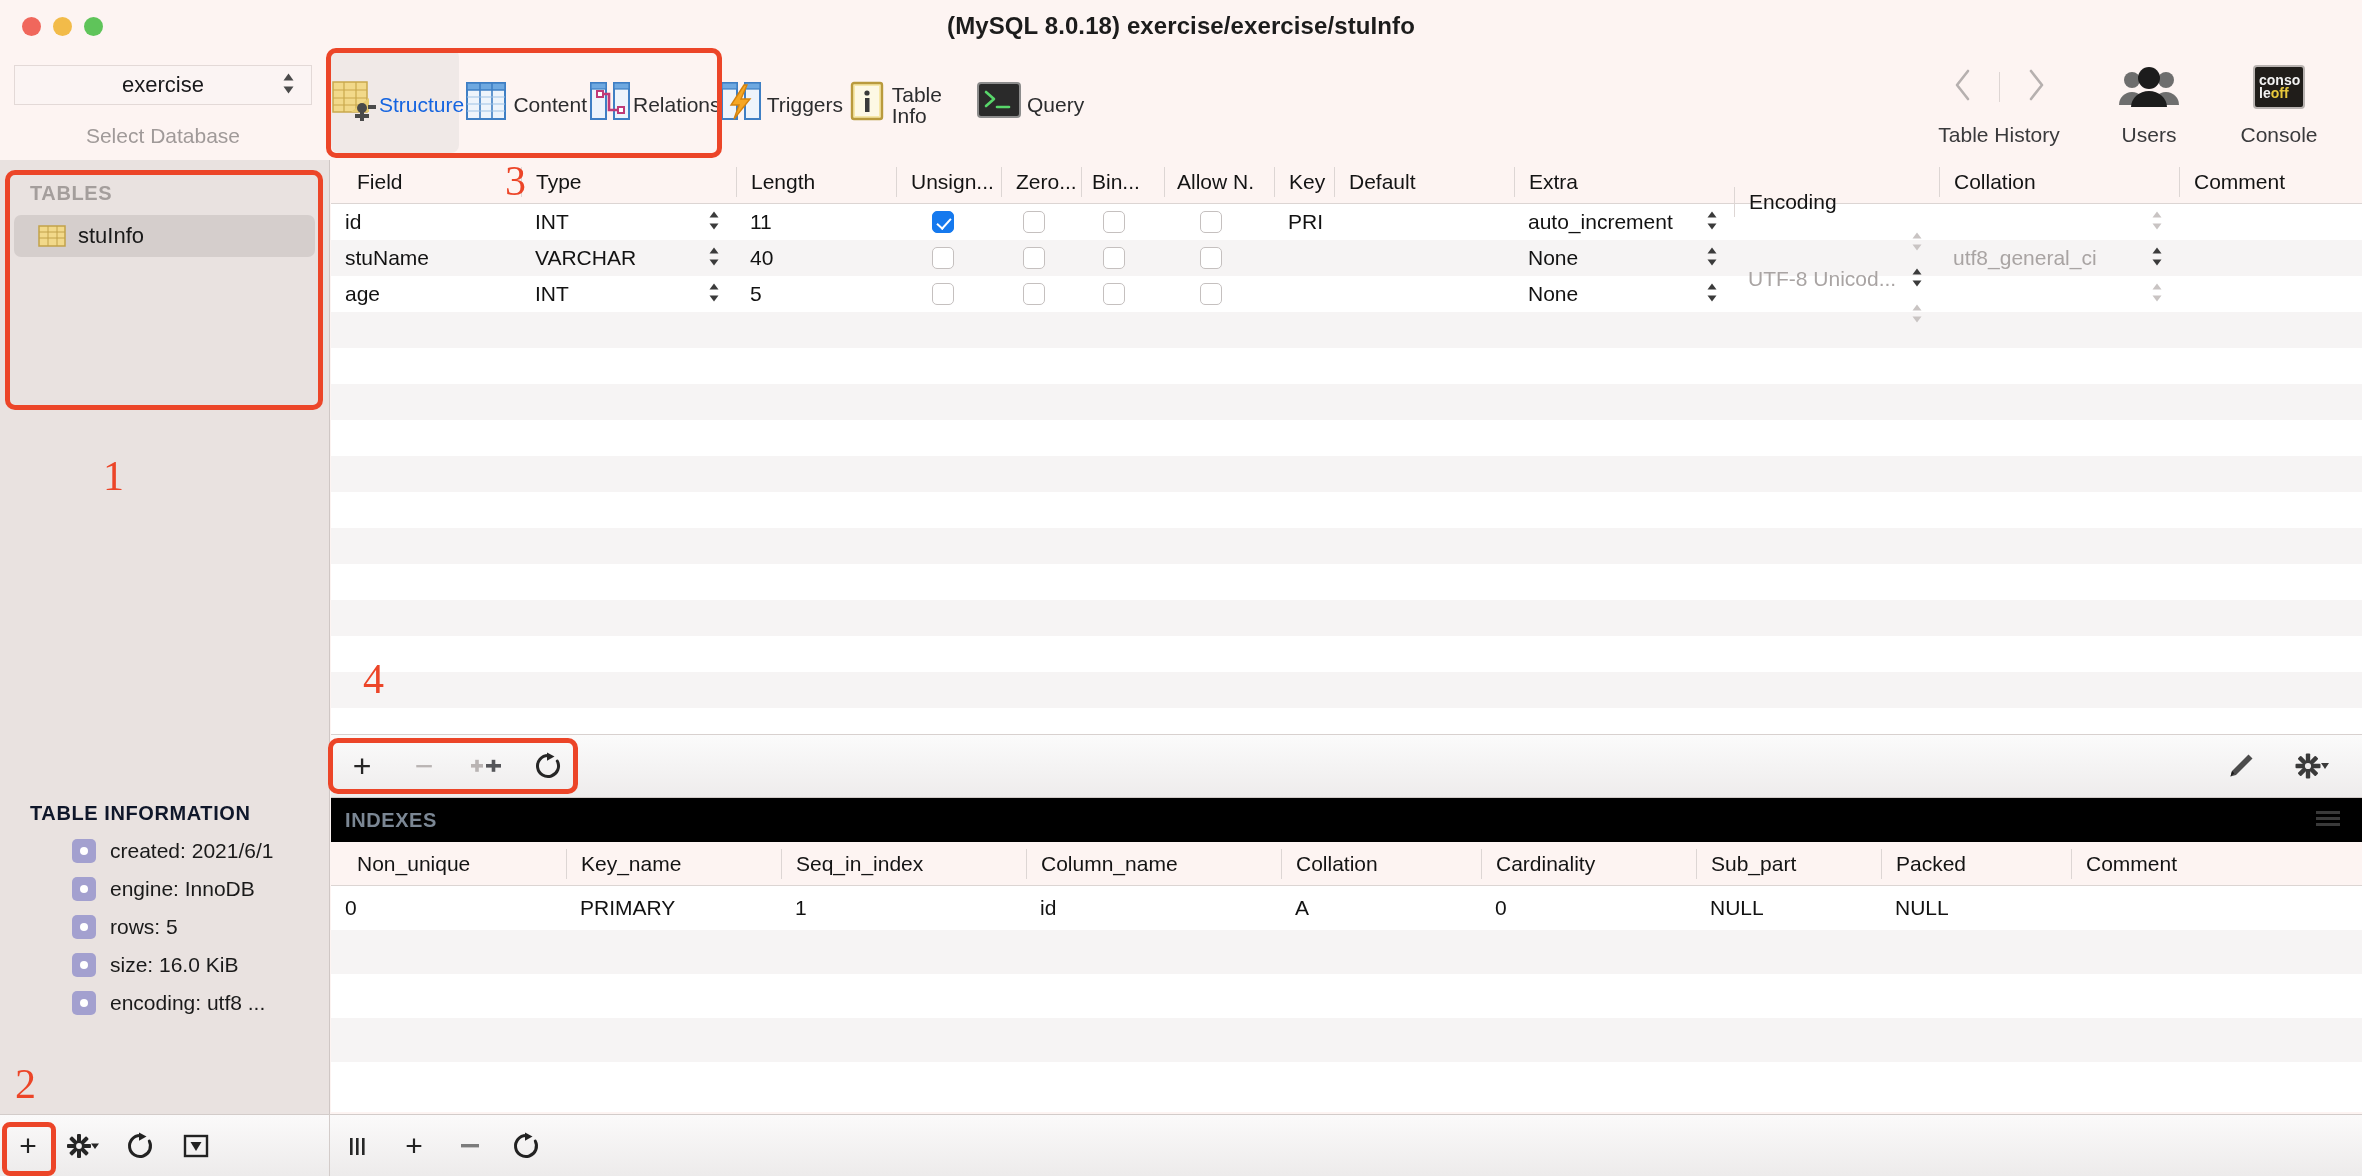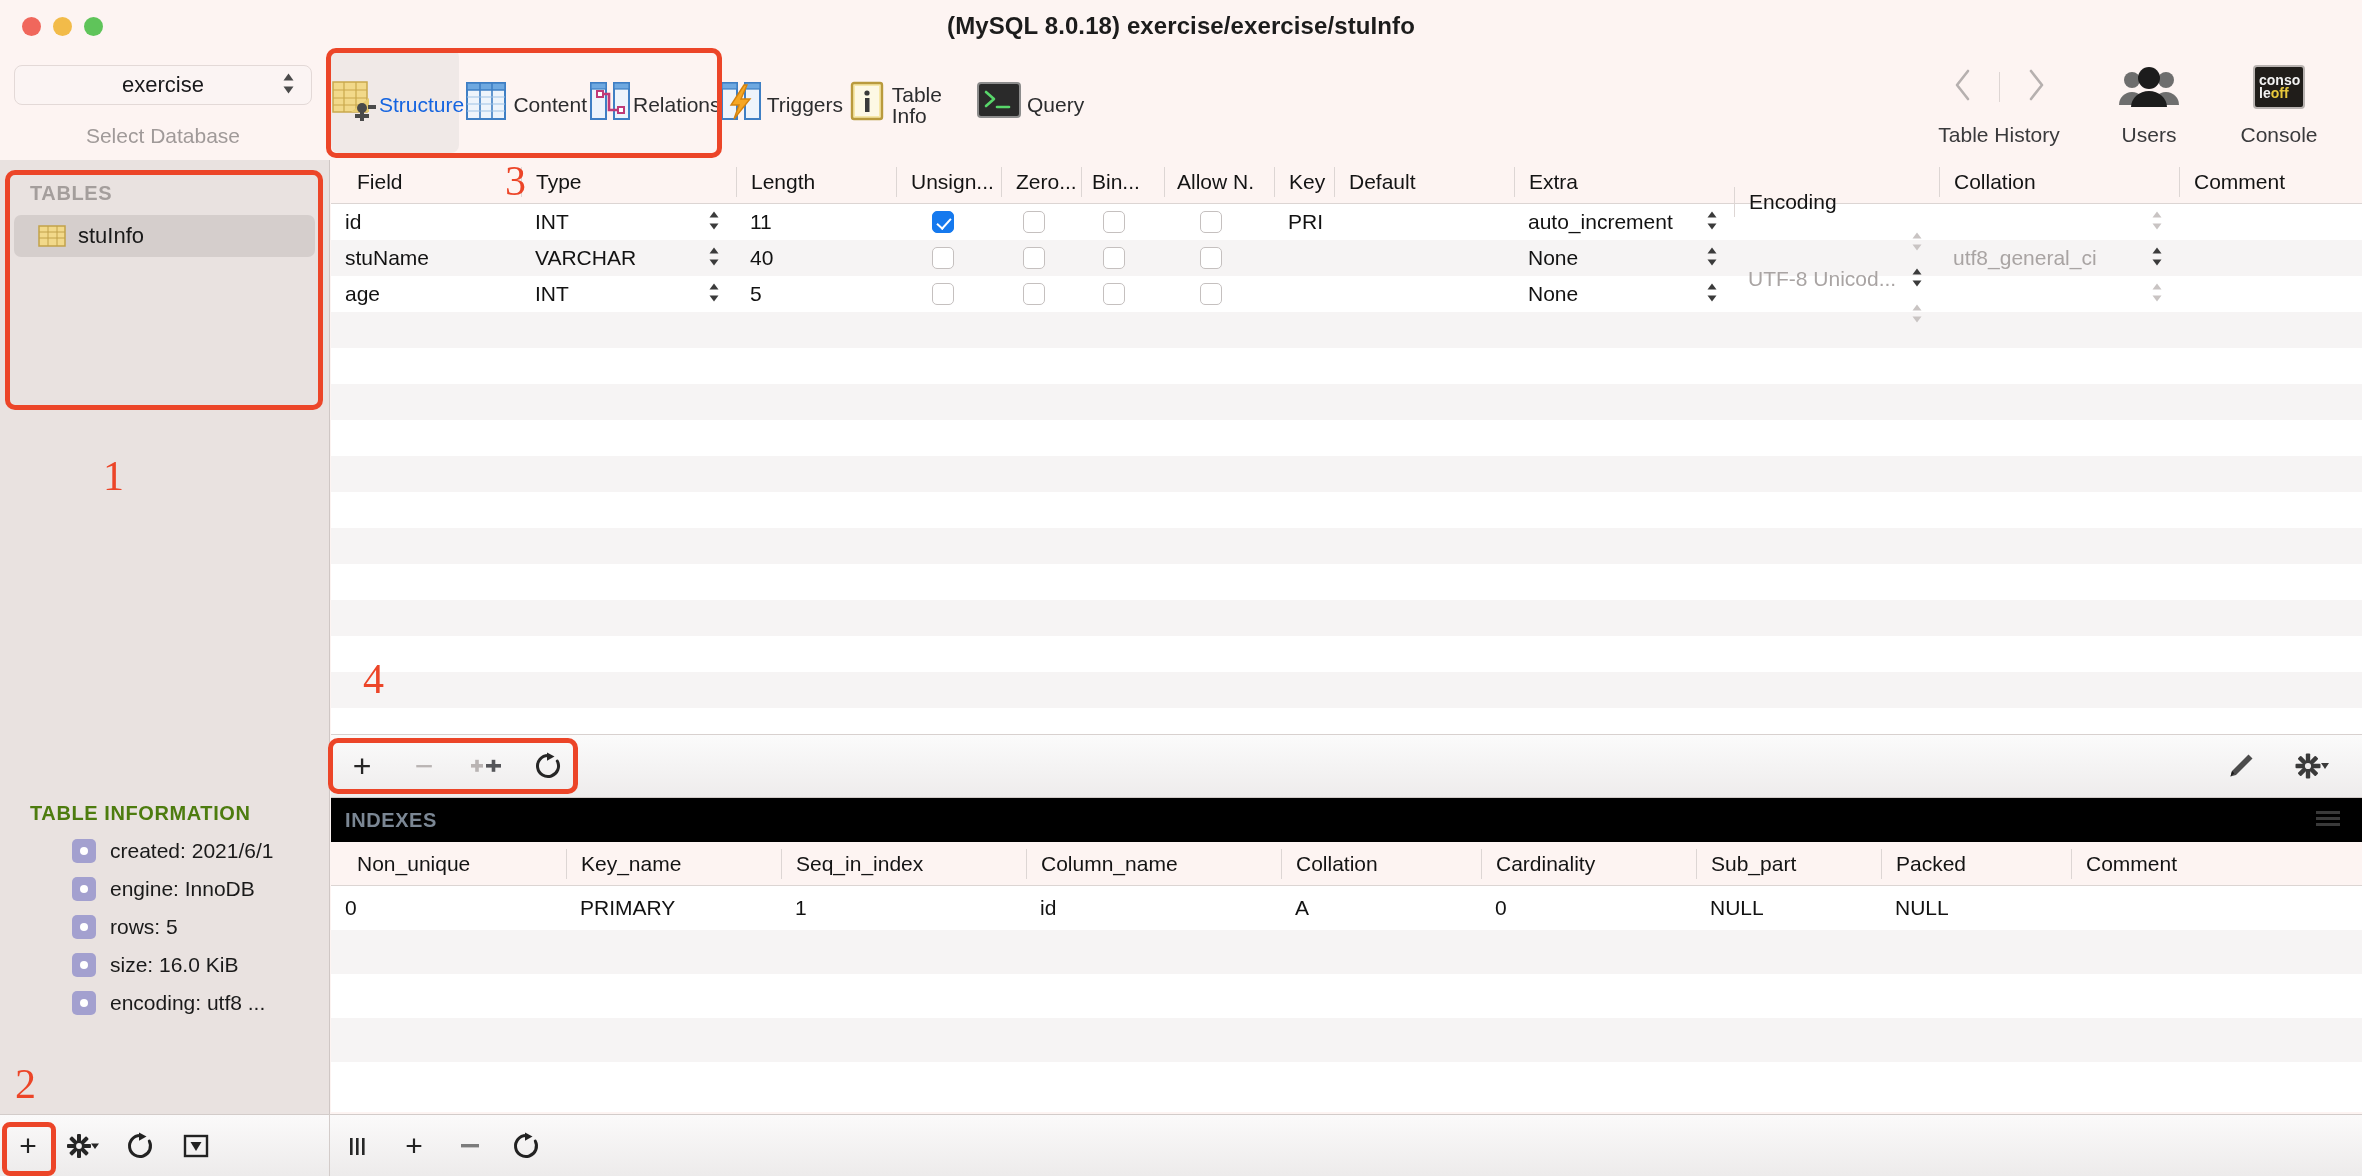--- a/index.html
+++ b/index.html
@@ -39,21 +39,21 @@
 
   
   .db-select-wrap {
     position: absolute; left: 14px; top: 65px;
     width: 298px; height: 40px;
   }
   .db-select {
     width: 298px; height: 40px;
     background: #fbf4f3;
     border: 1px solid #e3d9d7;
-    border-radius: 8px;
+    border-radius: 0;
     display: flex; align-items: center; justify-content: center;
     font-size: 22px; color: #18181a;
     position: relative;
   }
   .db-select .chev {
     position: absolute; right: 16px; top: 50%; transform: translateY(-50%);
     font-size: 17px; color: #4a4a4a; line-height: 1;
   }
   .select-db-label {
     position: absolute; left: 14px; top: 124px;
@@ -156,21 +156,21 @@
     border-radius: 7px;
     background: #d5cecc;
     font-size: 22px; color: #191919;
   }
   .tbl-icon { width: 28px; height: 22px; }
 
   .table-info {
     position: absolute; left: 0; bottom: 86px; width: 329px;
   }
   .ti-title {
-    font-size: 20px; font-weight: bold; color: #4d7c0f;
+    font-size: 20px; font-weight: bold; color: #0f172a;
     letter-spacing: .6px; padding: 0 0 14px 30px;
   }
   .ti-row {
     display: flex; align-items: center; gap: 14px;
     padding: 0 0 14px 72px;
     font-size: 21px; color: #1a1a1a;
   }
   .ti-bullet {
     width: 24px; height: 24px; border-radius: 5px;
     background: #a3a0cf; display: flex; align-items: center; justify-content: center;

